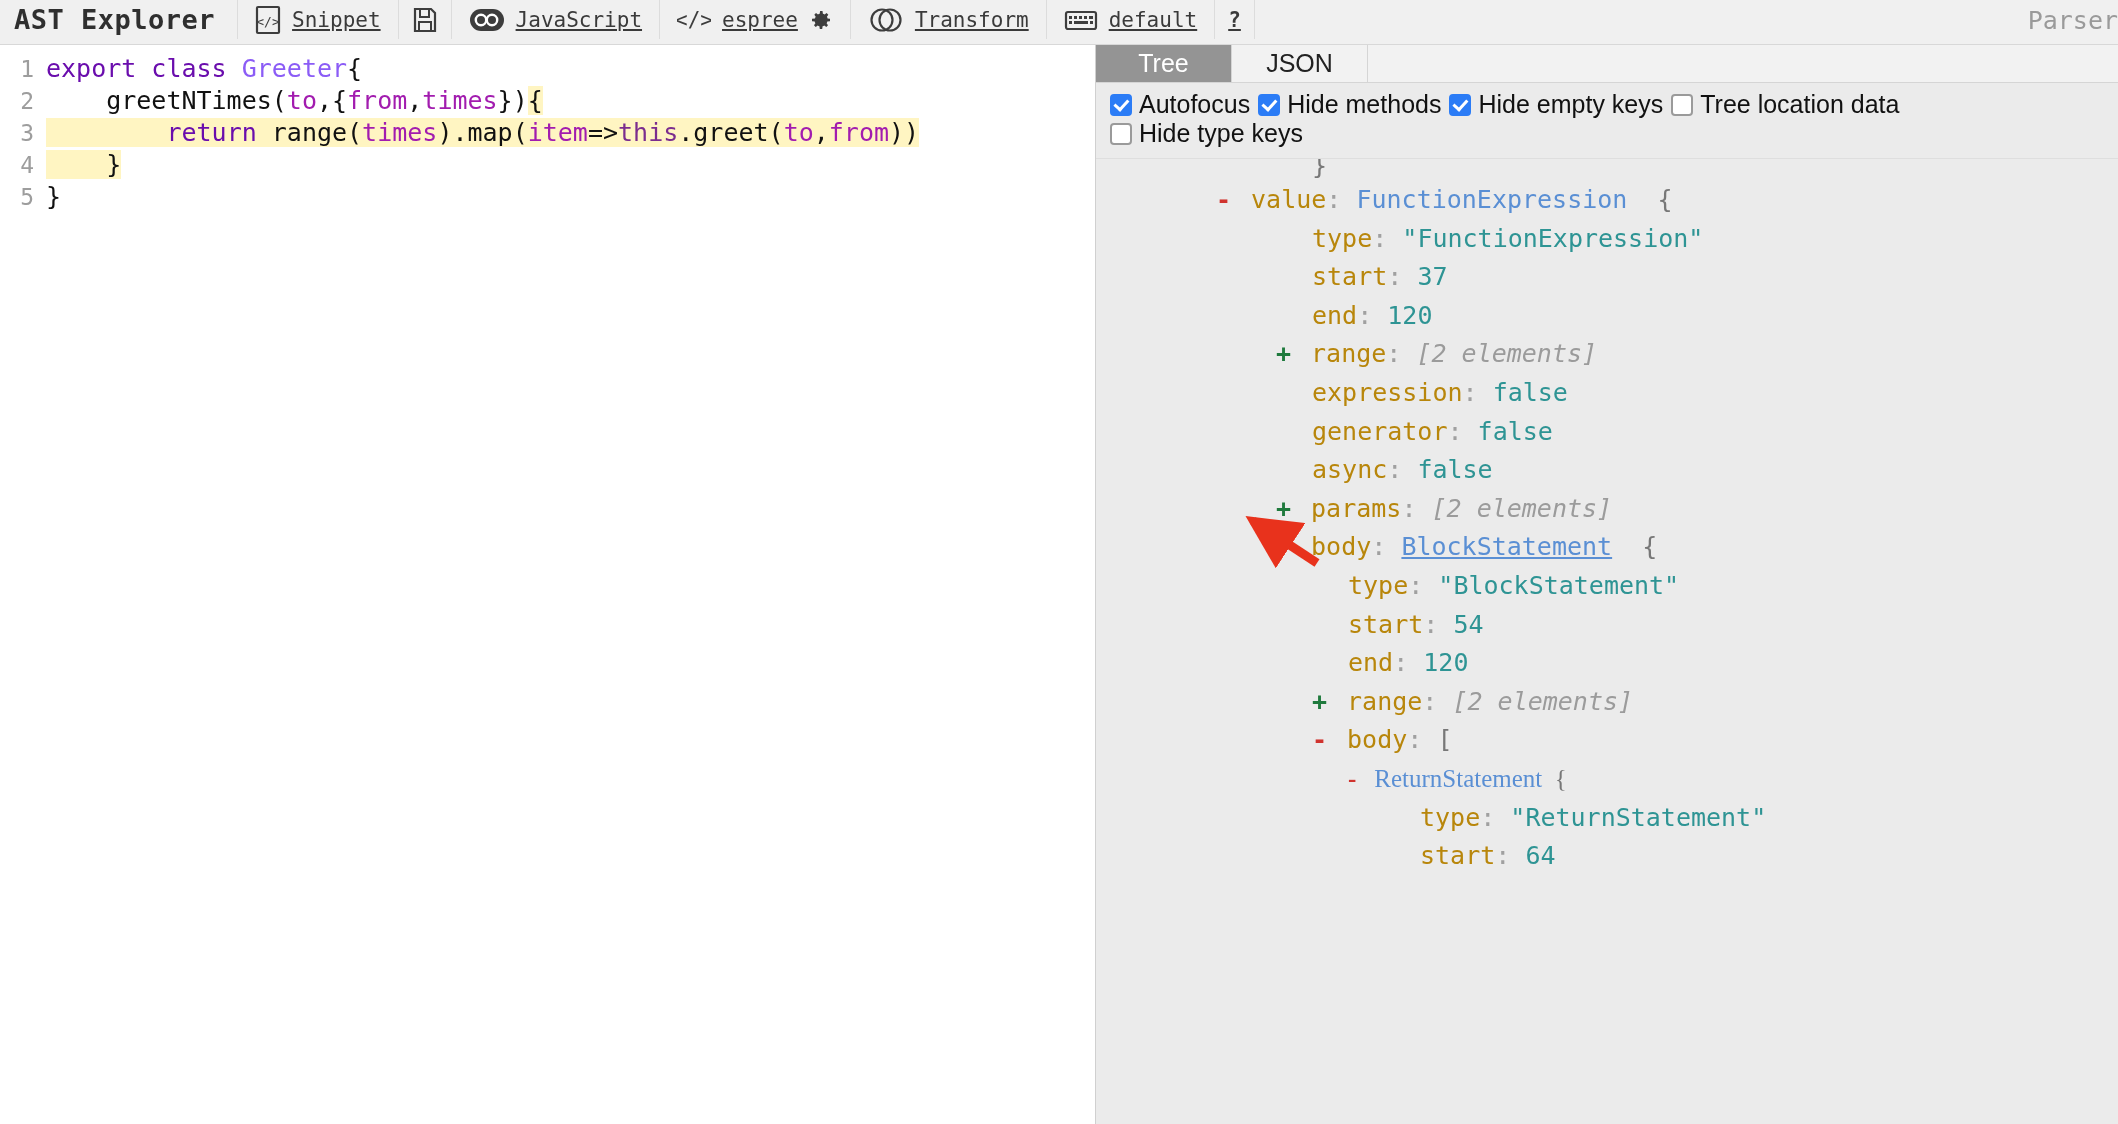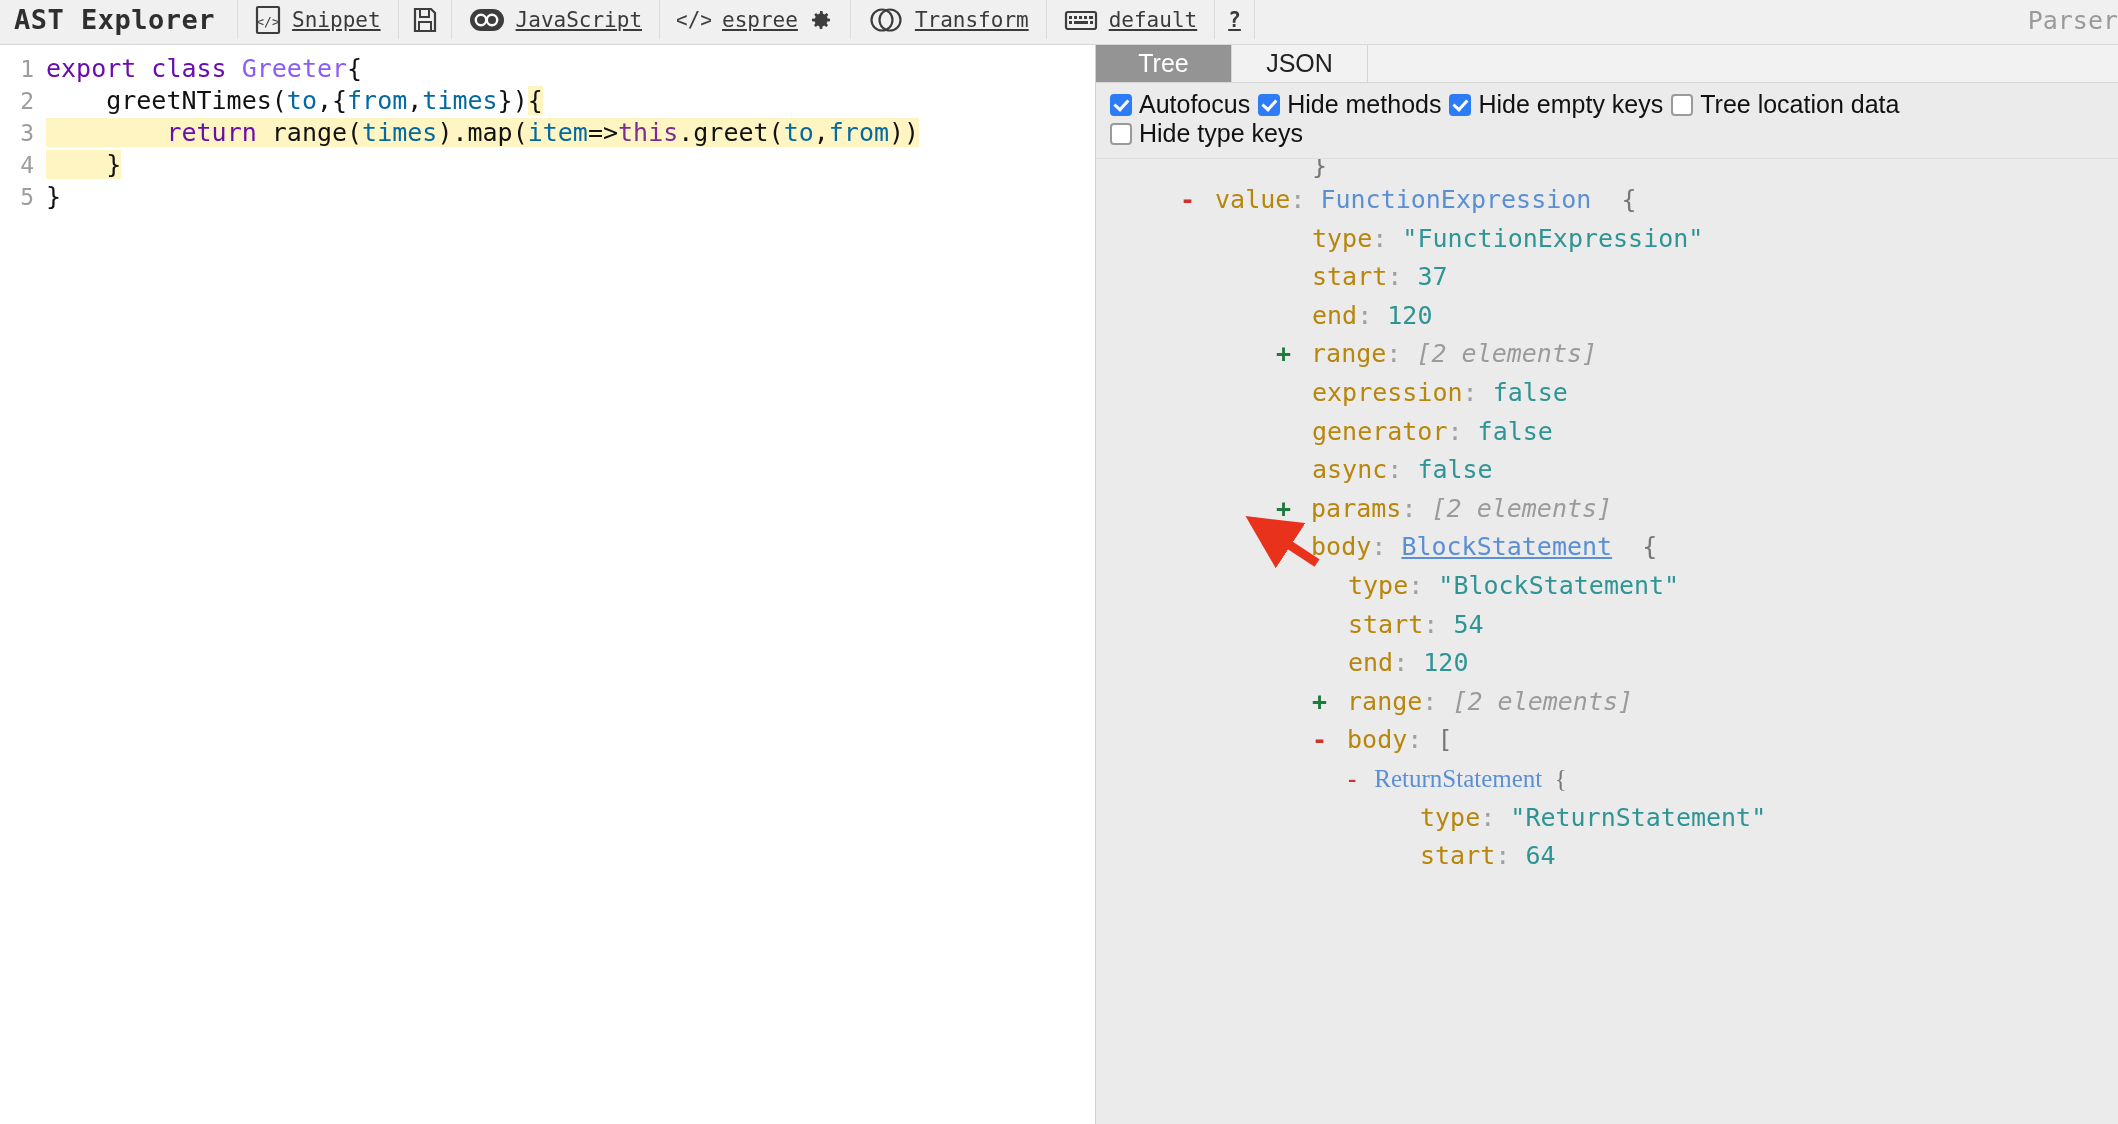--- a/index.html
+++ b/index.html
@@ -89,21 +89,21 @@
     padding-right: 12px;
     color: #9d9d9d;
     font-size: 23px;
     line-height: 32px;
     user-select: none;
   }
   .code-text { white-space: pre; }
   #code-body { padding-top: 8px; }
   .t-kw   { color: #6a0dad; }          
   .t-def  { color: #8b5cf6; }          
-  .t-var  { color: #0369a1; }
+  .t-var  { color: #a21caf; }
   .t-plain{ color: #111111; }
   .t-this { color: #7b2d8e; }
   .hl { background: #fff5c2; }
 
   
   #right-pane {
     flex: 1;
     background: #eab308;
     display: flex;
     flex-direction: column;
@@ -352,21 +352,21 @@
       <div class="opt-row">
           <label class="opt">
             <span class="cb"></span>
             <span>Hide type keys</span>
           </label>
         </div>
     </div>
 
     <div id="tree">
         <div class="tree-row" style="padding-left: 216px; height: 22px; overflow: hidden; line-height: 14px;"><span class="k-brace">}</span></div>
-        <div class="tree-row" style="padding-left: 84px;"><span class="tgl minus">-</span> <span class="k-key">value</span><span class="k-colon">:</span> <span class="k-type">FunctionExpression</span>  <span class="k-brace">{</span></div>
+        <div class="tree-row" style="padding-left: 120px;"><span class="tgl minus">-</span> <span class="k-key">value</span><span class="k-colon">:</span> <span class="k-type">FunctionExpression</span>  <span class="k-brace">{</span></div>
         <div class="tree-row" style="padding-left: 216px;"><span class="k-key">type</span><span class="k-colon">:</span> <span class="k-str">"FunctionExpression"</span></div>
         <div class="tree-row" style="padding-left: 216px;"><span class="k-key">start</span><span class="k-colon">:</span> <span class="k-num">37</span></div>
         <div class="tree-row" style="padding-left: 216px;"><span class="k-key">end</span><span class="k-colon">:</span> <span class="k-num">120</span></div>
         <div class="tree-row" style="padding-left: 180px;"><span class="tgl plus">+</span> <span class="k-key">range</span><span class="k-colon">:</span> <span class="k-meta">[2 elements]</span></div>
         <div class="tree-row" style="padding-left: 216px;"><span class="k-key">expression</span><span class="k-colon">:</span> <span class="k-bool">false</span></div>
         <div class="tree-row" style="padding-left: 216px;"><span class="k-key">generator</span><span class="k-colon">:</span> <span class="k-bool">false</span></div>
         <div class="tree-row" style="padding-left: 216px;"><span class="k-key">async</span><span class="k-colon">:</span> <span class="k-bool">false</span></div>
         <div class="tree-row" style="padding-left: 180px;"><span class="tgl plus">+</span> <span class="k-key">params</span><span class="k-colon">:</span> <span class="k-meta">[2 elements]</span></div>
         <div class="tree-row" style="padding-left: 180px;"><span class="tgl minus">-</span> <span class="k-key">body</span><span class="k-colon">:</span> <span class="k-link">BlockStatement</span>  <span class="k-brace">{</span></div>
         <div class="tree-row" style="padding-left: 252px;"><span class="k-key">type</span><span class="k-colon">:</span> <span class="k-str">"BlockStatement"</span></div>

